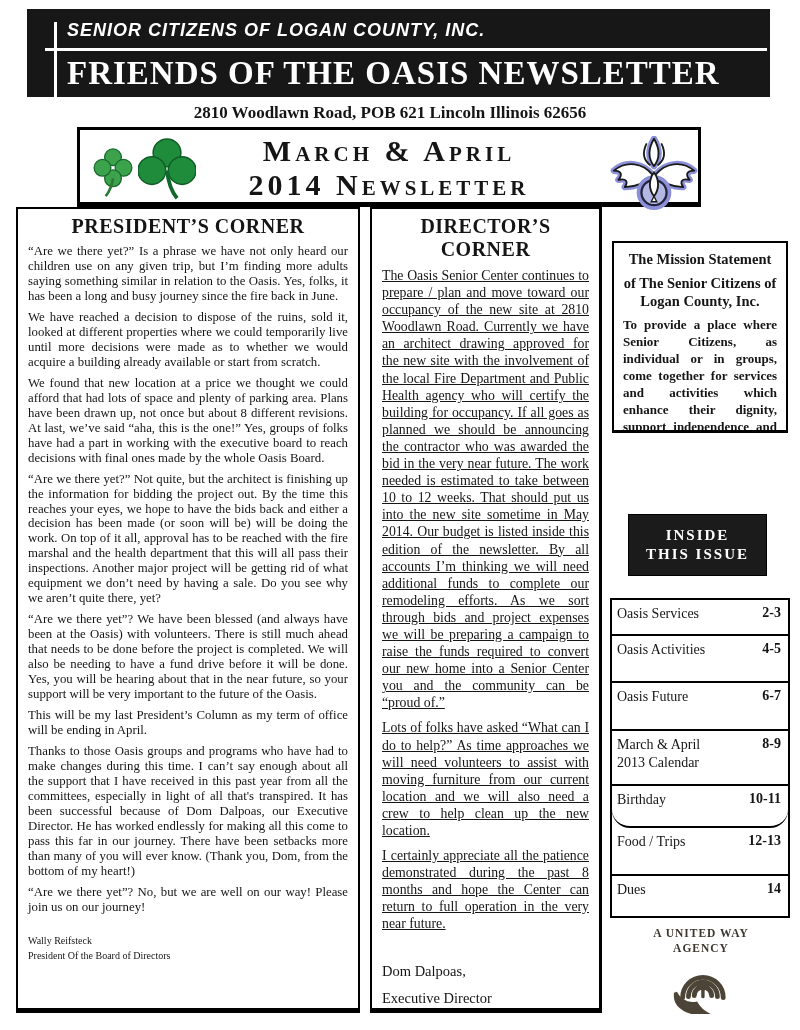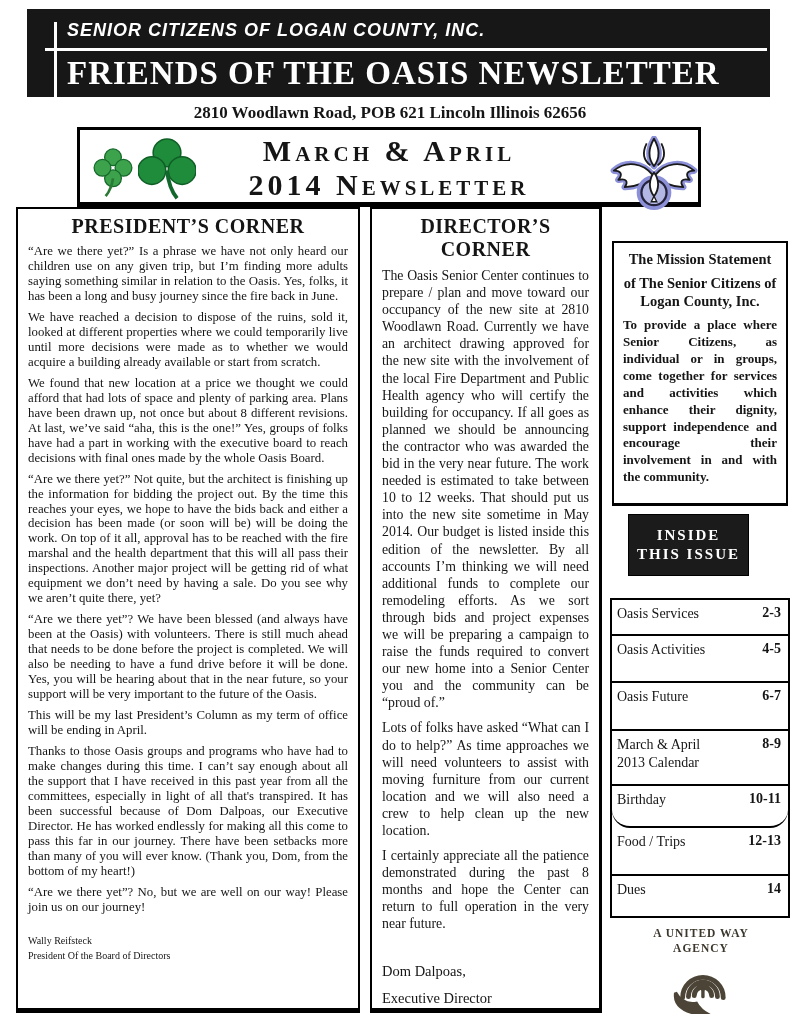--- a/index.html
+++ b/index.html
@@ -42,36 +42,36 @@
   
   .corner-box {
     position:absolute; top:207px; background:#fff;
     border:2px solid #000; border-bottom-width:5px;
     padding:5px 10px 6px 10px; overflow:hidden;
   }
   .col-left  { left:16px;  width:344px; height:806px; }
   .col-mid   { left:370px; width:232px; height:806px; border-right-width:3px; }
   .corner-title { text-align:center; font-weight:bold; font-size:20px; letter-spacing:0.5px; margin:1px 0 6px 0; }
   .col-left p  { text-align:justify; font-size:12.8px; line-height:1.17; margin-bottom:6px; }
-  .col-mid p   { text-align:justify; font-size:13.8px; line-height:1.24; margin-bottom:8px; }
+  .col-mid p   { text-align:justify; font-size:13.8px; line-height:1.24; margin-bottom:8px;text-decoration:underline; }
   .sig-block-left { margin-top:20px; font-size:10px; }
   .sig-block-left div { margin-top:4px; }
   .sig-block-mid { margin-top:30px; font-size:14.5px; }
   .sig-block-mid div { margin-bottom:10px; }
   
   .mission-box {
-    position:absolute; left:612px; top:241px; width:176px; height:265px;
+    position:absolute; left:612px; top:241px; width:176px; height:192px;
     border:2px solid #000; border-bottom-width:3px; padding:8px 9px;
     font-weight:bold; overflow:hidden;
   }
   .mission-h1 { text-align:center; font-size:14.5px; margin-bottom:6px; }
   .mission-h2 { text-align:center; font-size:14.5px; line-height:1.25; margin-bottom:7px; }
   .mission-body { text-align:justify; font-size:13px; line-height:1.3; }
   .inside-issue-box {
-    position:absolute; left:628px; top:514px; width:121px; height:62px;
+    position:absolute; left:628px; top:514px; width:139px; height:62px;
     background:#1b1b1b; border:1px solid #000;
     display:flex; align-items:center; justify-content:center;
   }
   .inside-issue-title {
     width:112px; text-align:center; color:#fff; font-weight:bold;
     font-size:15px; line-height:1.25; letter-spacing:2px;
   }
   .toc-table { position:absolute; left:610px; top:598px; width:180px; border:2px solid #000; background:#fff; }
   .toc-row {
     display:flex; justify-content:space-between; align-items:flex-start;

